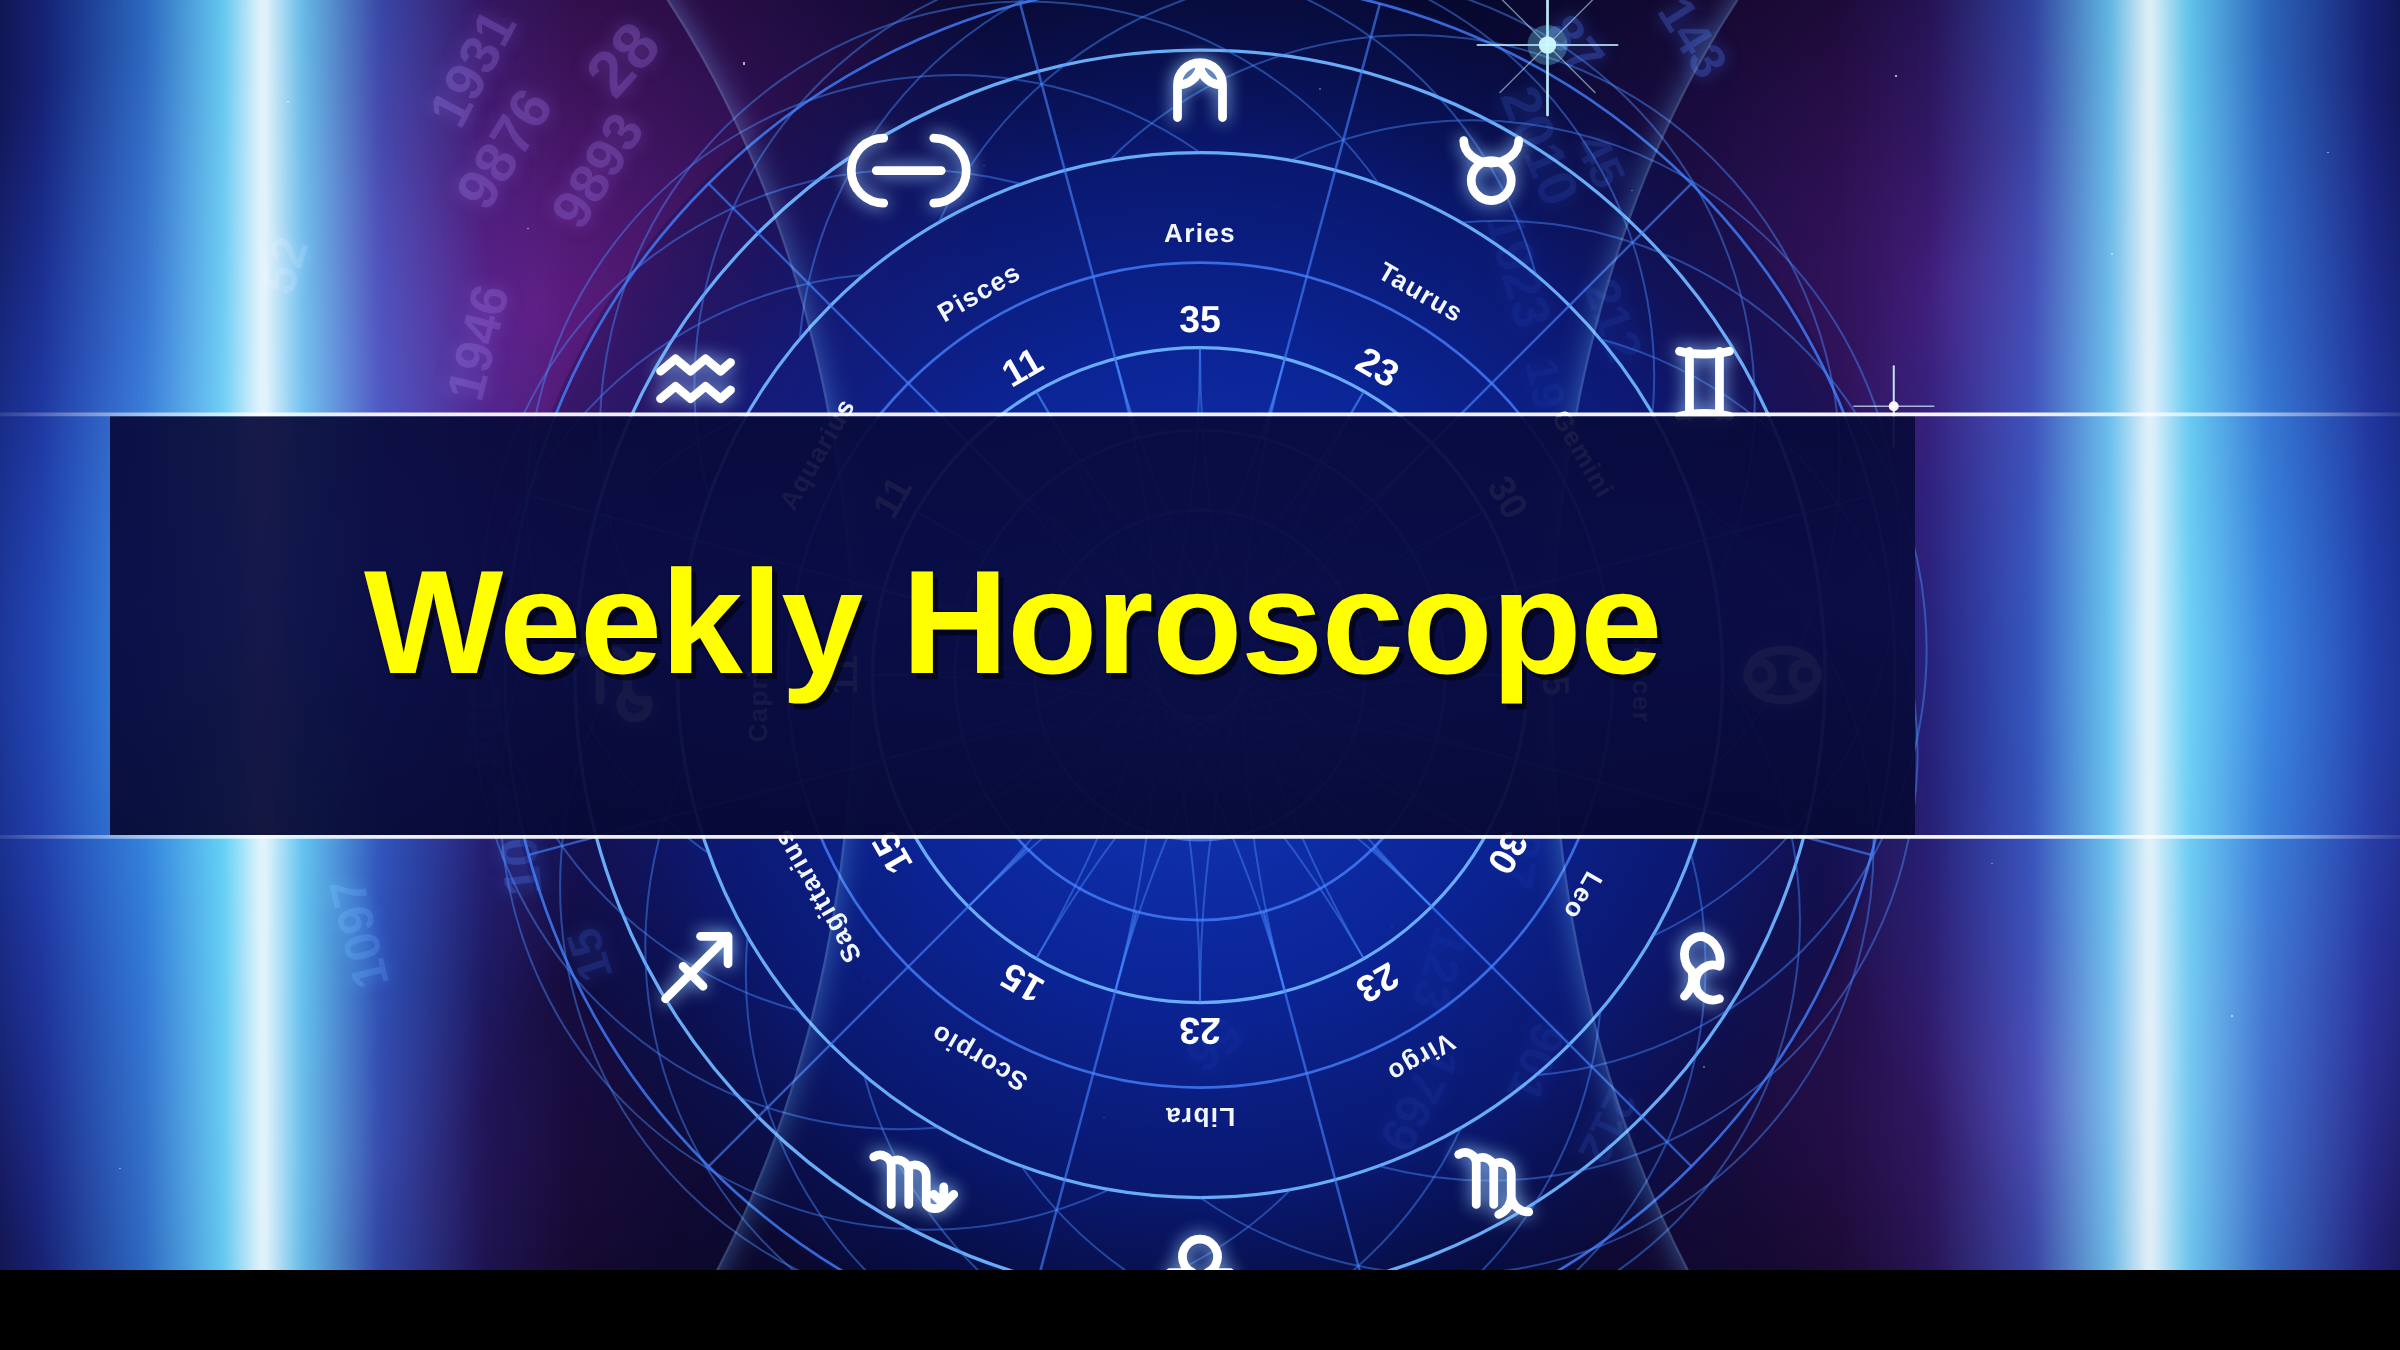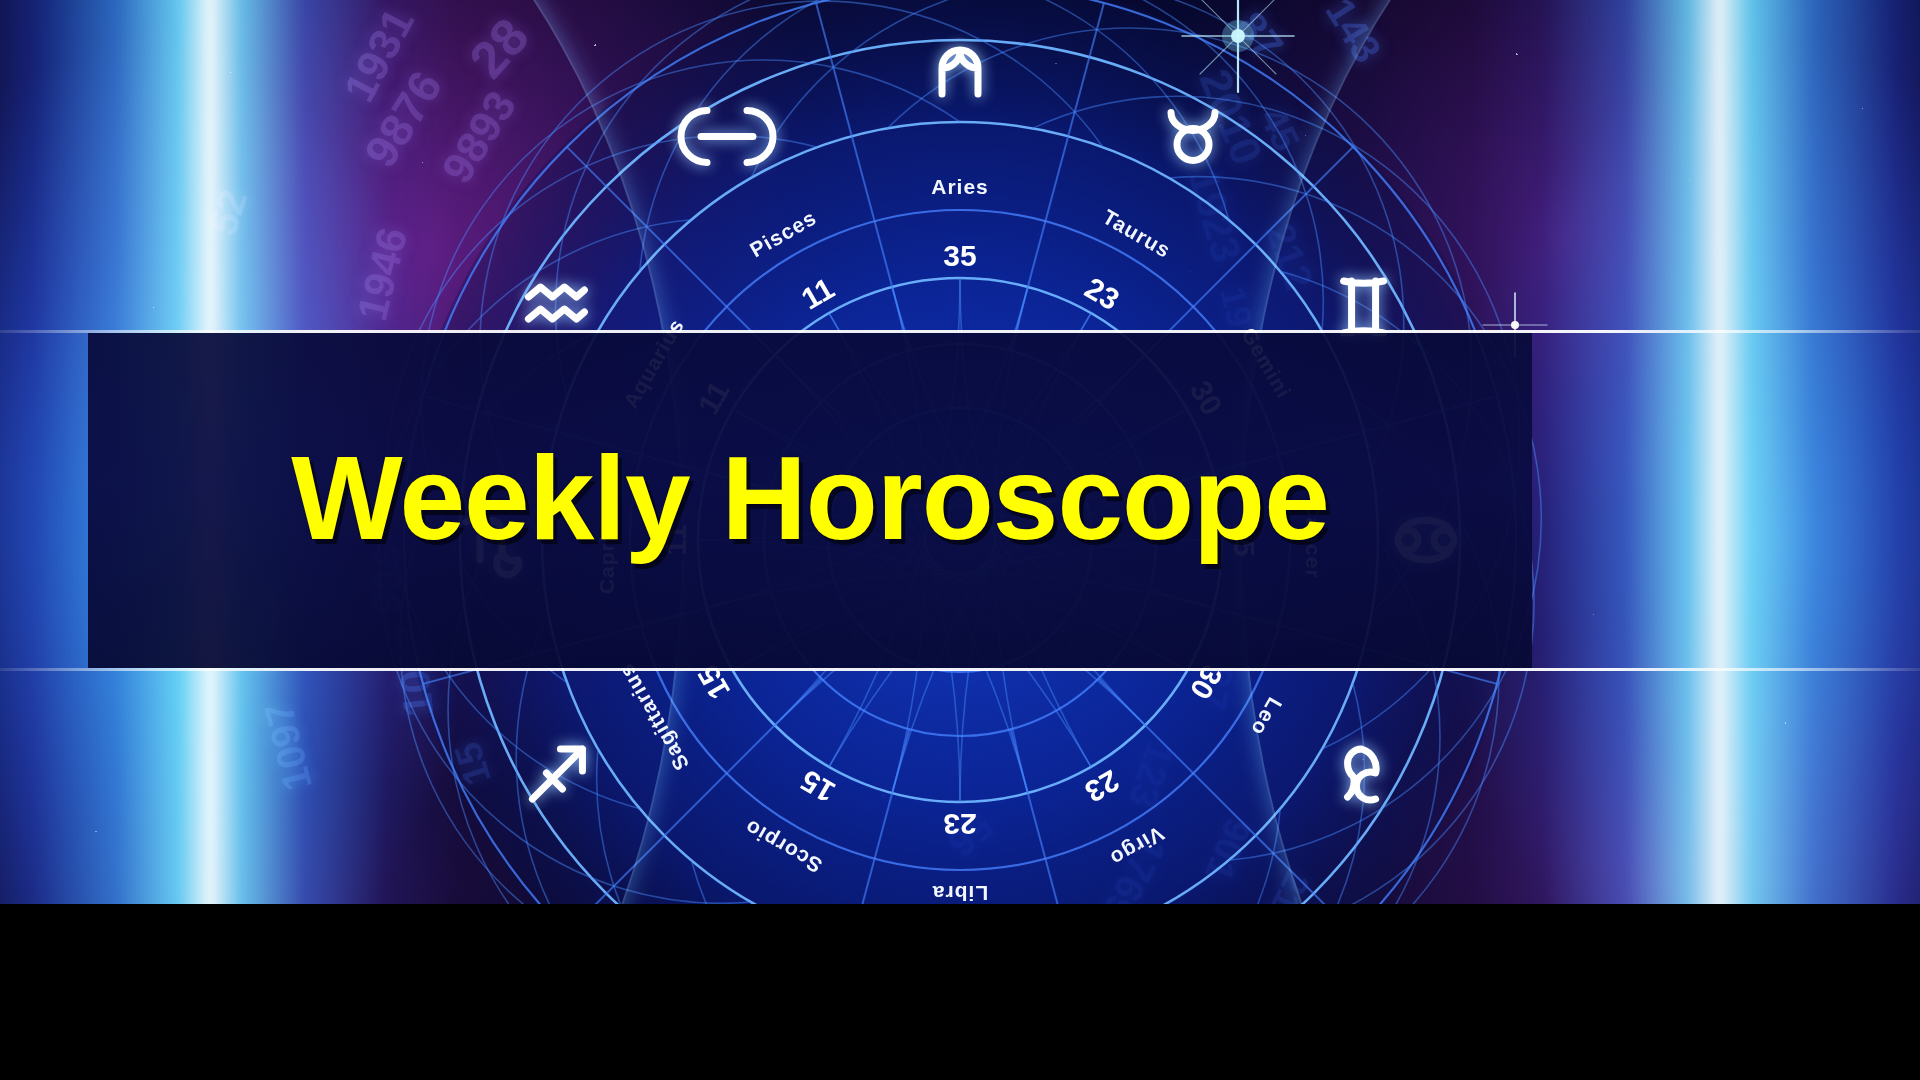--- a/index.html
+++ b/index.html
@@ -8,21 +8,21 @@
     padding: 0;
     background: #000;
   }
   body {
     font-family: "Liberation Sans", sans-serif;
   }
 
   #stage {
     position: relative;
     width: 1920px;
-    height: 904px;
+    height: 1016px;
     overflow: hidden;
     background: #05030f;
   }
 
   
   .space-base {
     position: absolute;
     inset: 0;
     background:
       radial-gradient(ellipse 560px 760px at 430px 250px, rgba(118,34,150,0.78) 0%, rgba(78,22,108,0.48) 40%, rgba(30,10,48,0.10) 72%, rgba(0,0,0,0) 100%),

